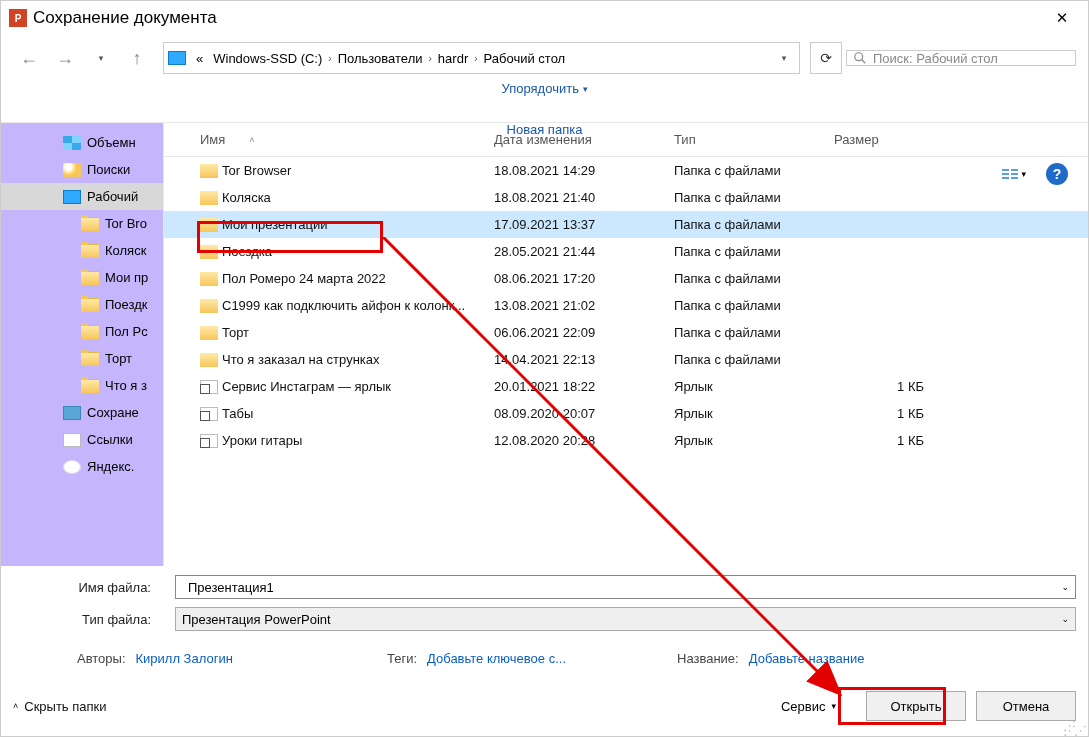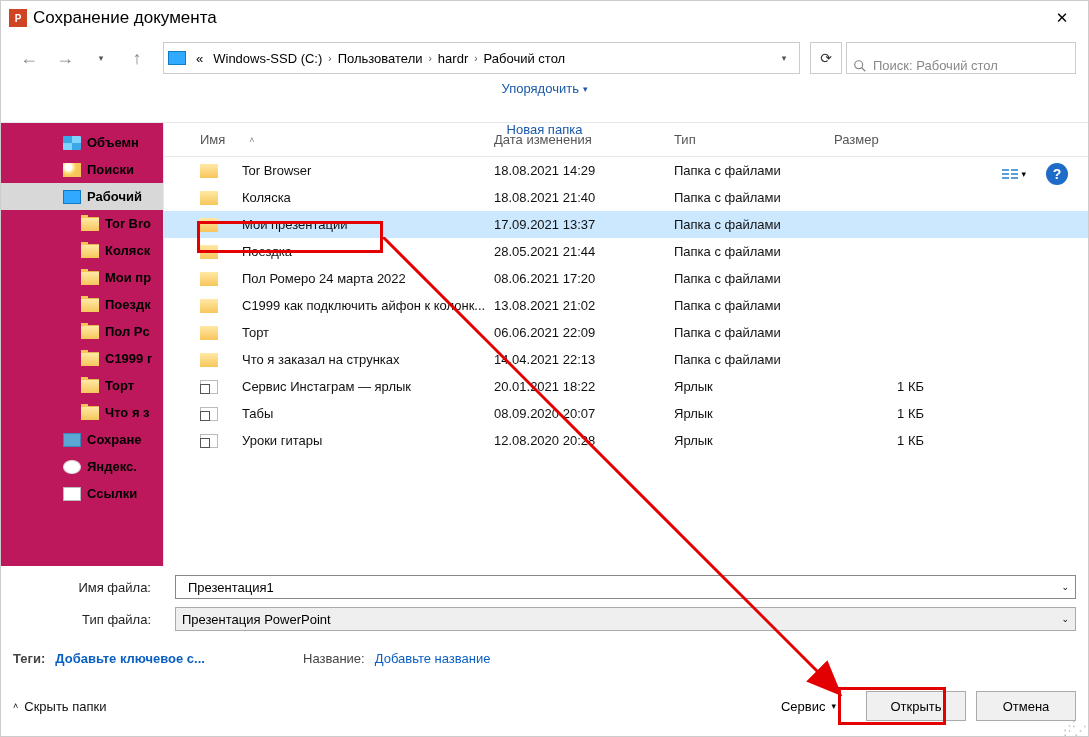--- a/index.html
+++ b/index.html
@@ -12,54 +12,54 @@
   .titlebar .close { width: 44px; height: 32px; display:flex; align-items:center; justify-content:center; font-size:15px; }
 
   .navrow { display:flex; align-items:center; height:46px; padding: 4px 12px; gap:4px; }
   .nav-btn { width:32px; height:32px; display:flex; align-items:center; justify-content:center; color:#888; font-size:18px; }
   .breadcrumb { flex:1; height:32px; border:1px solid #ccc; display:flex; align-items:center; padding:0 4px; gap:2px; margin: 0 6px; }
   .breadcrumb .drv { width:18px; height:14px; background:#2faaff; border:1px solid #0d7cc4; margin-right:4px; }
   .bc-seg { padding: 0 4px; color:#000; }
   .bc-sep { color:#555; font-size:10px; }
   .bc-drop { width:22px; text-align:center; color:#555; margin-left:auto; }
   .refresh-btn { width:32px; height:32px; border:1px solid #ccc; display:flex; align-items:center; justify-content:center; font-size:14px; color:#333; }
-  .searchbox { width:230px; height:32px; border:1px solid #ccc; display:flex; align-items:flex-end; padding:0 6px; color:#888; }
+  .searchbox { width:230px; height:16px; border:1px solid #ccc; display:flex; align-items:flex-start; padding:0 6px; color:#888; }
   .searchbox svg { margin-right:6px; }
 
   .toolbar { display:flex; align-items:center; height:42px; padding: 0 20px; border-bottom:1px solid #e8e8e8; gap:26px;flex-direction:column; }
   .toolbar .tb-item { color:#1959aa; display:flex; align-items:center; gap:4px; }
   .toolbar .right { margin-left:auto; display:flex; align-items:center; gap:18px; }
   .viewbtn { display:flex; gap:3px; padding:2px; }
   .viewbtn .squares { display:grid; grid-template-columns: repeat(2, 7px); grid-auto-rows:2px; gap:2px; }
   .viewbtn .squares div { background:#5a9edc; height:2px; }
   .helpbtn { width:22px; height:22px; border-radius:50%; background:#1e6cc7; color:#fff; display:flex; align-items:center; justify-content:center; font-weight:bold; font-size:14px; }
 
   .body { flex:1; display:flex; min-height:0; }
-  .sidebar { width:162px; background:#be185d; padding-top:6px; overflow:hidden;font-weight:bold; }
+  .sidebar { width:162px; background:#c4b5fd; padding-top:6px; overflow:hidden; }
   .tree-item { display:flex; align-items:center; height:27px; padding-left:62px; gap:6px; color:#000; white-space:nowrap; overflow:hidden; }
   .tree-item.level1 { padding-left:80px; }
   .tree-item .ico { width:18px; height:14px; flex-shrink:0; }
   .tree-item.selected { background:#d8d8d8; }
   .ico.folder { background:linear-gradient(to bottom,#ffe9a6 0%,#f7c65b 100%); border-top:1px solid #e5b84a; position:relative; }
   .ico.folder::before { content:""; position:absolute; top:-3px; left:0; width:7px; height:3px; background:#f7c65b; }
   .ico.disk { background:conic-gradient(#7fd3ff 0 25%,#3aa8e6 25% 50%,#7fd3ff 50% 75%,#3aa8e6 75%); border-radius:1px; }
   .ico.desktop { background:#2faaff; border:1px solid #0d7cc4; }
   .ico.search { background:radial-gradient(circle at 30% 30%,#fff 20%,#ffd96b 40%,transparent 55%), #f7c65b; }
   .ico.save { background:#5aa7d6; border:1px solid #3a86b6; }
   .ico.link { background:#fff; border:1px solid #bbb; }
   .ico.yandex { background:#fff; border:1px solid #ddd; border-radius:50%; }
 
   .filepane { flex:1; display:flex; flex-direction:column; border-left:1px solid #e8e8e8; }
   .headers { display:flex; height:34px; align-items:center; border-bottom:1px solid #e8e8e8; color:#555; padding-left:10px; }
   .col-name { flex:0 0 320px; padding-left:26px; display:flex; align-items:center; gap:24px; }
   .col-date { flex:0 0 180px; }
   .col-type { flex:0 0 160px; }
   .col-size { flex:0 0 110px; }
   .file-row { display:flex; height:27px; align-items:center; padding-left:10px; color:#111; }
-  .file-row .col-name { display:flex; align-items:center; gap:24px; padding-left:26px; }
+  .file-row .col-name { display:flex; align-items:center; gap:4px; padding-left:26px; }
   .file-row.selected { background:#cce8ff; }
   .file-row .ficon { width:18px; height:14px; flex-shrink:0; }
   .ficon.folder { background:linear-gradient(to bottom,#ffe9a6 0%,#f7c65b 100%); }
   .ficon.shortcut { background:#fff; border:1px solid #bbb; position:relative; }
   .ficon.shortcut::after { content:""; position:absolute; bottom:-1px; left:-1px; width:8px; height:8px; background:#fff; border:1px solid #555; }
   .red-box { position:absolute; border:3px solid #e30000; pointer-events:none; }
 
   .bottom { padding:8px 12px 4px 12px; display:flex; flex-direction:column; gap:6px; }
   .field-row { display:flex; align-items:center; height:26px; gap:22px; }
   .field-row .lbl { width:140px; text-align:right; color:#222; padding-right:2px; }
@@ -178,41 +178,37 @@
       <div class="tree-item level1">
         <div class="ico folder"></div>
         <span>Поездк</span>
       </div>
       <div class="tree-item level1">
         <div class="ico folder"></div>
         <span>Пол Рс</span>
       </div>
       <div class="tree-item level1">
         <div class="ico folder"></div>
-        <span>С1999 г</span>
-      </div>
-      <div class="tree-item level1">
-        <div class="ico folder"></div>
         <span>Торт</span>
       </div>
       <div class="tree-item level1">
         <div class="ico folder"></div>
         <span>Что я з</span>
       </div>
       <div class="tree-item">
         <div class="ico save"></div>
         <span>Сохране</span>
       </div>
       <div class="tree-item">
+        <div class="ico link"></div>
+        <span>Ссылки</span>
+      </div>
+      <div class="tree-item">
         <div class="ico yandex"></div>
         <span>Яндекс.</span>
-      </div>
-      <div class="tree-item">
-        <div class="ico link"></div>
-        <span>Ссылки</span>
       </div>
     </div>
 
   <div class="filepane">
     <div class="headers">
       <div class="col-name">
         <span>Имя</span>
         <span class="chev" style="color:#888;">˄</span>
       </div>
       <div class="col-date">Дата изменения</div>
@@ -332,21 +328,25 @@
     </div>
   </div>
   <div class="field-row">
     <div class="lbl">Тип файла:</div>
     <div class="combo">
       <span>Презентация PowerPoint</span>
       <span class="chev">⌄</span>
     </div>
   </div>
   <div class="metarow">
-    <div class="group" style="width:280px;font-weight:bold;">
+    <div class="group" style="margin-left:64px; width:300px;">
+      <span class="mlbl">Авторы:</span>
+      <span class="mval">Кирилл Залогин</span>
+    </div>
+    <div class="group" style="width:280px;">
       <span class="mlbl">Теги:</span>
       <span class="mval">Добавьте ключевое с...</span>
     </div>
     <div class="group">
       <span class="mlbl">Название:</span>
       <span class="mval">Добавьте название</span>
     </div>
   </div>
 </div>
 

